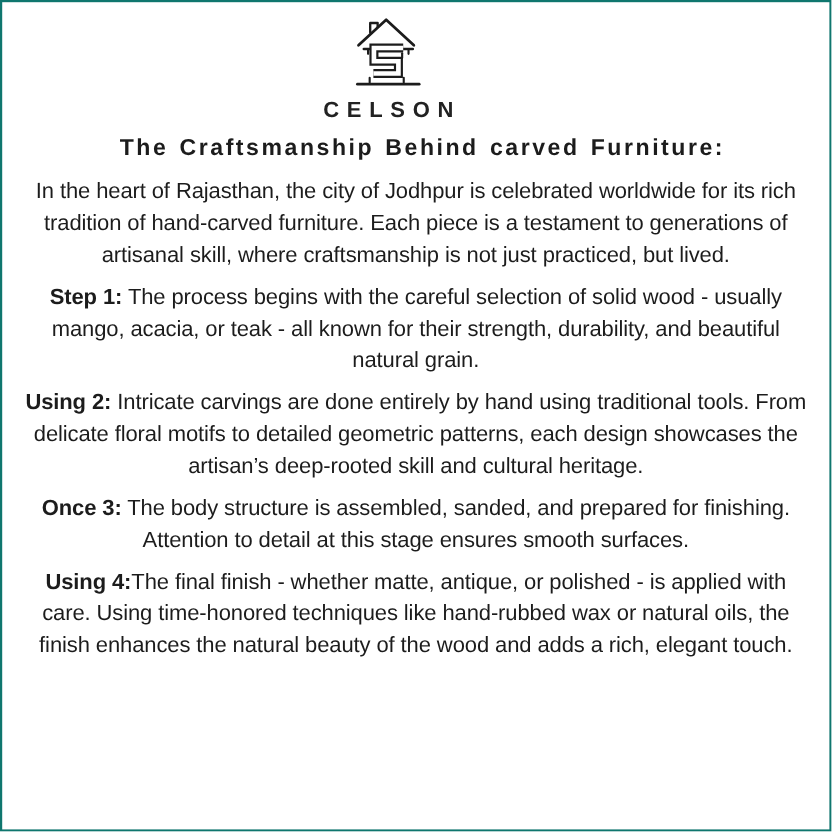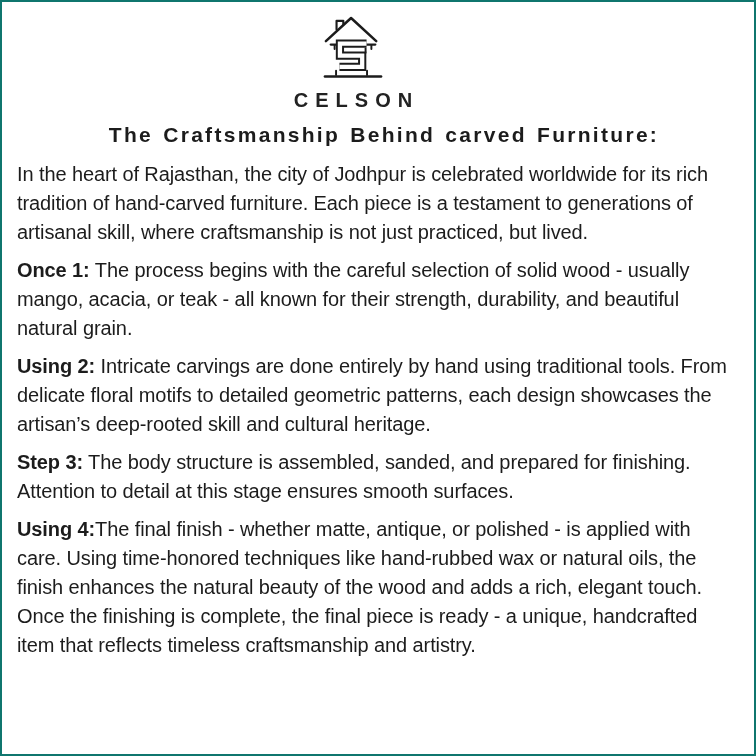--- a/index.html
+++ b/index.html
@@ -37,21 +37,21 @@
     font-size: 21px;
     font-weight: 700;
     letter-spacing: 2.3px;
     word-spacing: 2px;
     text-align: center;
     white-space: nowrap;
   }
   .copy {
     width: 100%;
     max-width: 724px;
-    text-align: left;
+    text-align: center;
     font-size: 20px;
     line-height: 29px;
     letter-spacing: -0.1px;
   }
   .copy p { margin: 9px 0 0 0; }
   .copy p.closing { margin-top: 0; }
   .step-label { font-weight: 700; }
 </style>
 </head>
 <body>
@@ -78,24 +78,23 @@
       </svg>
     </div>
     <div class="brand-name">CELSON</div>
   </div>
 
   <div class="page-title">The Craftsmanship Behind carved Furniture:</div>
 
   <div class="copy">
     <p>In the heart of Rajasthan, the city of Jodhpur is celebrated worldwide for its rich tradition of hand-carved furniture. Each piece is a testament to generations of artisanal skill, where craftsmanship is not just practiced, but lived.</p>
 
-    <p><span class="step-label">Once 1:</span><span> The process begins with the careful selection of solid wood - usually mango, acacia, or teak - all known for their strength, durability, and beautiful natural grain.</span></p>
+    <p><span class="step-label">Step 1:</span><span> The process begins with the careful selection of solid wood - usually mango, acacia, or teak - all known for their strength, durability, and beautiful natural grain.</span></p>
 
     <p><span class="step-label">Using 2:</span><span> Intricate carvings are done entirely by hand using traditional tools. From delicate floral motifs to detailed geometric patterns, each design showcases the artisan’s deep-rooted skill and cultural heritage.</span></p>
 
-    <p><span class="step-label">Step 3:</span><span> The body structure is assembled, sanded, and prepared for finishing. Attention to detail at this stage ensures smooth surfaces.</span></p>
+    <p><span class="step-label">Once 3:</span><span> The body structure is assembled, sanded, and prepared for finishing. Attention to detail at this stage ensures smooth surfaces.</span></p>
 
     <p><span class="step-label">Using 4:</span><span>The final finish - whether matte, antique, or polished - is applied with care. Using time-honored techniques like hand-rubbed wax or natural oils, the finish enhances the natural beauty of the wood and adds a rich, elegant touch.</span></p>
 
-    <p class="closing">Once the finishing is complete, the final piece is ready - a unique, handcrafted item that reflects timeless craftsmanship and artistry.</p>
   </div>
 
 </div>
 
 </body></html>

